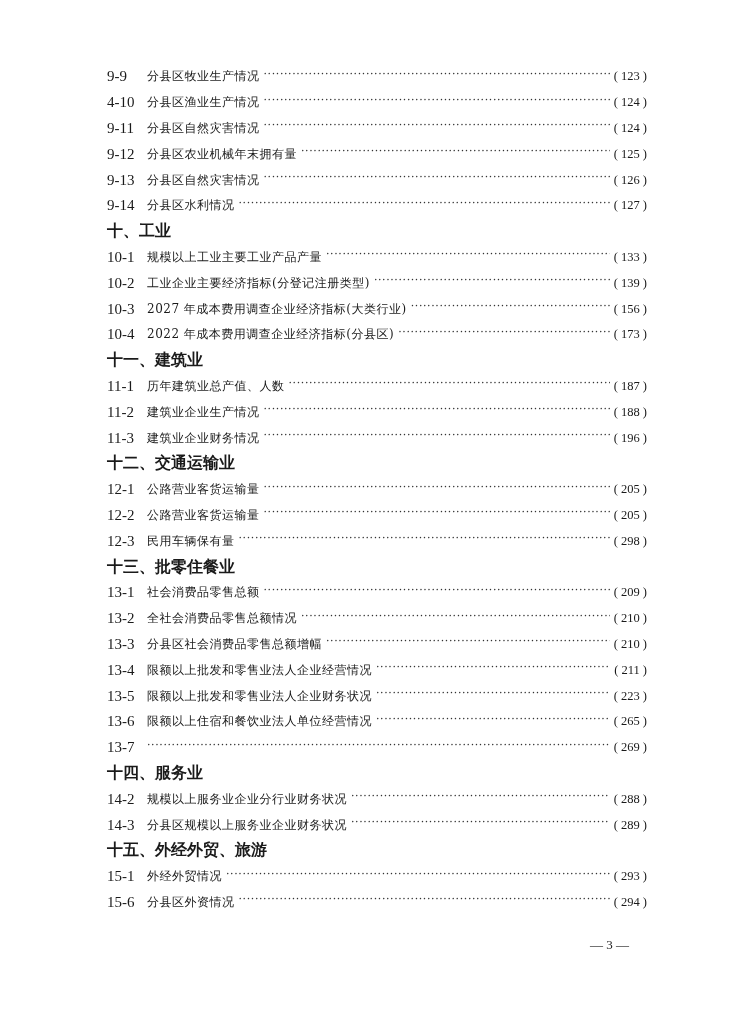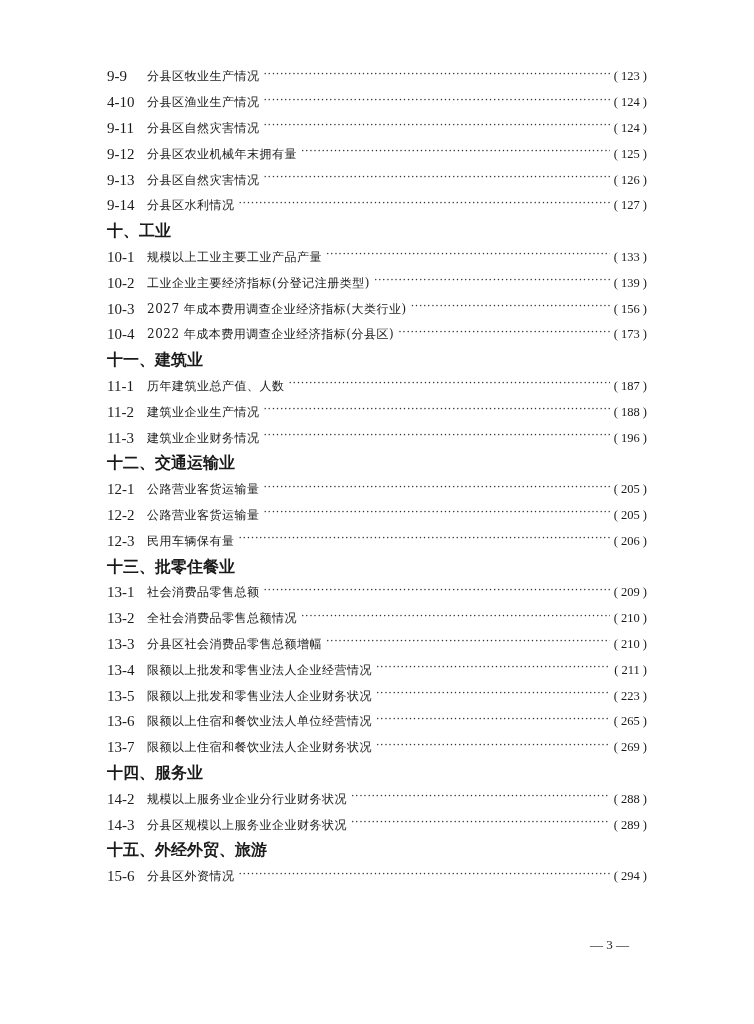--- a/index.html
+++ b/index.html
@@ -109,21 +109,21 @@
     <div class="row">
       <span class="num">12-2</span>
       <span class="title">公路营业客货运输量</span>
       <span class="leader"></span>
       <span class="page">( 205 )</span>
     </div>
     <div class="row">
       <span class="num">12-3</span>
       <span class="title">民用车辆保有量</span>
       <span class="leader"></span>
-      <span class="page">( 206 )</span>
+      <span class="page">( 298 )</span>
     </div>
     <div class="section">十三、批零住餐业</div>
     <div class="row">
       <span class="num">13-1</span>
       <span class="title">社会消费品零售总额</span>
       <span class="leader"></span>
       <span class="page">( 209 )</span>
     </div>
     <div class="row">
       <span class="num">13-2</span>
@@ -150,38 +150,43 @@
       <span class="page">( 223 )</span>
     </div>
     <div class="row">
       <span class="num">13-6</span>
       <span class="title">限额以上住宿和餐饮业法人单位经营情况</span>
       <span class="leader"></span>
       <span class="page">( 265 )</span>
     </div>
     <div class="row">
       <span class="num">13-7</span>
-      <span class="title">限额以上住宿和餐饮业法人企业财务状况</span>
       <span class="leader"></span>
       <span class="page">( 269 )</span>
     </div>
     <div class="section">十四、服务业</div>
     <div class="row">
       <span class="num">14-2</span>
       <span class="title">规模以上服务业企业分行业财务状况</span>
       <span class="leader"></span>
       <span class="page">( 288 )</span>
     </div>
     <div class="row">
       <span class="num">14-3</span>
       <span class="title">分县区规模以上服务业企业财务状况</span>
       <span class="leader"></span>
       <span class="page">( 289 )</span>
     </div>
     <div class="section">十五、外经外贸、旅游</div>
     <div class="row">
+      <span class="num">15-1</span>
+      <span class="title">外经外贸情况</span>
+      <span class="leader"></span>
+      <span class="page">( 293 )</span>
+    </div>
+    <div class="row">
       <span class="num">15-6</span>
       <span class="title">分县区外资情况</span>
       <span class="leader"></span>
       <span class="page">( 294 )</span>
     </div>
   </div>
 <div class="footer">— 3 —</div>
 
 </body></html>

